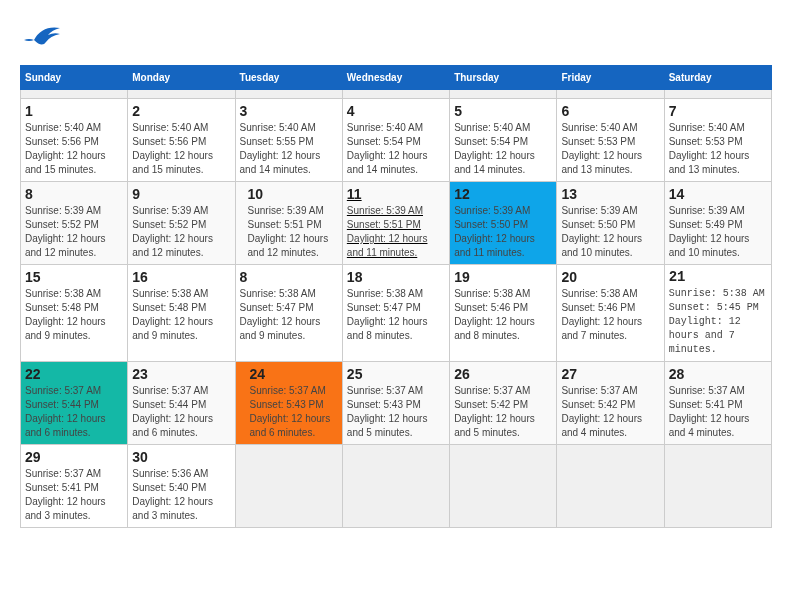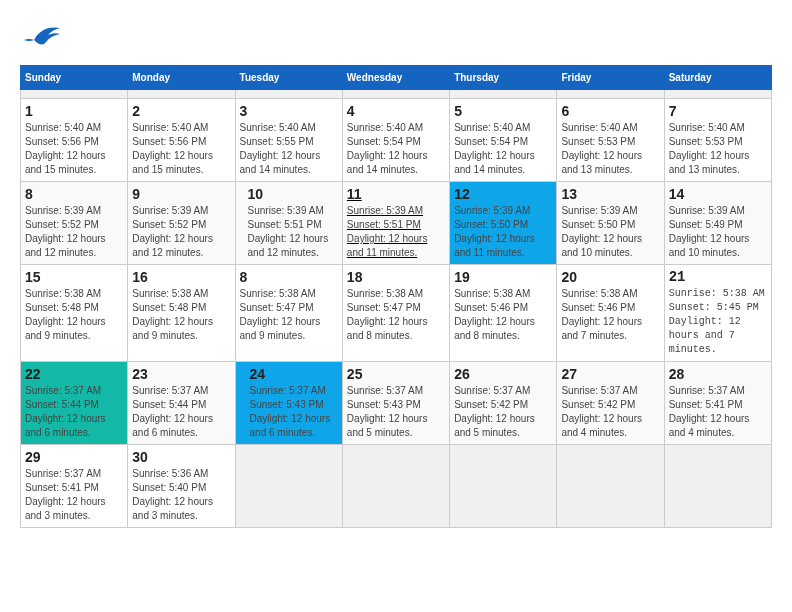--- a/index.html
+++ b/index.html
@@ -232,21 +232,21 @@
       </tr>
       <tr>
         <td style="background: #14b8a6;">
           <span class="day-number">22</span>
           <div class="day-info">Sunrise: 5:37 AM<br>Sunset: 5:44 PM<br>Daylight: 12 hours and 6 minutes.</div>
         </td>
         <td style="background: rgb(249, 249, 249);">
           <span class="day-number">23</span>
           <div class="day-info">Sunrise: 5:37 AM<br>Sunset: 5:44 PM<br>Daylight: 12 hours and 6 minutes.</div>
         </td>
-        <td style="background: #0ea5e9; padding-left: 14px;">
+        <td style="background: #f97316; padding-left: 14px;">
           <span class="day-number">24</span>
           <div class="day-info">Sunrise: 5:37 AM<br>Sunset: 5:43 PM<br>Daylight: 12 hours and 6 minutes.</div>
         </td>
         <td style="background: rgb(249, 249, 249);">
           <span class="day-number">25</span>
           <div class="day-info">Sunrise: 5:37 AM<br>Sunset: 5:43 PM<br>Daylight: 12 hours and 5 minutes.</div>
         </td>
         <td style="background: rgb(249, 249, 249);">
           <span class="day-number">26</span>
           <div class="day-info">Sunrise: 5:37 AM<br>Sunset: 5:42 PM<br>Daylight: 12 hours and 5 minutes.</div>

